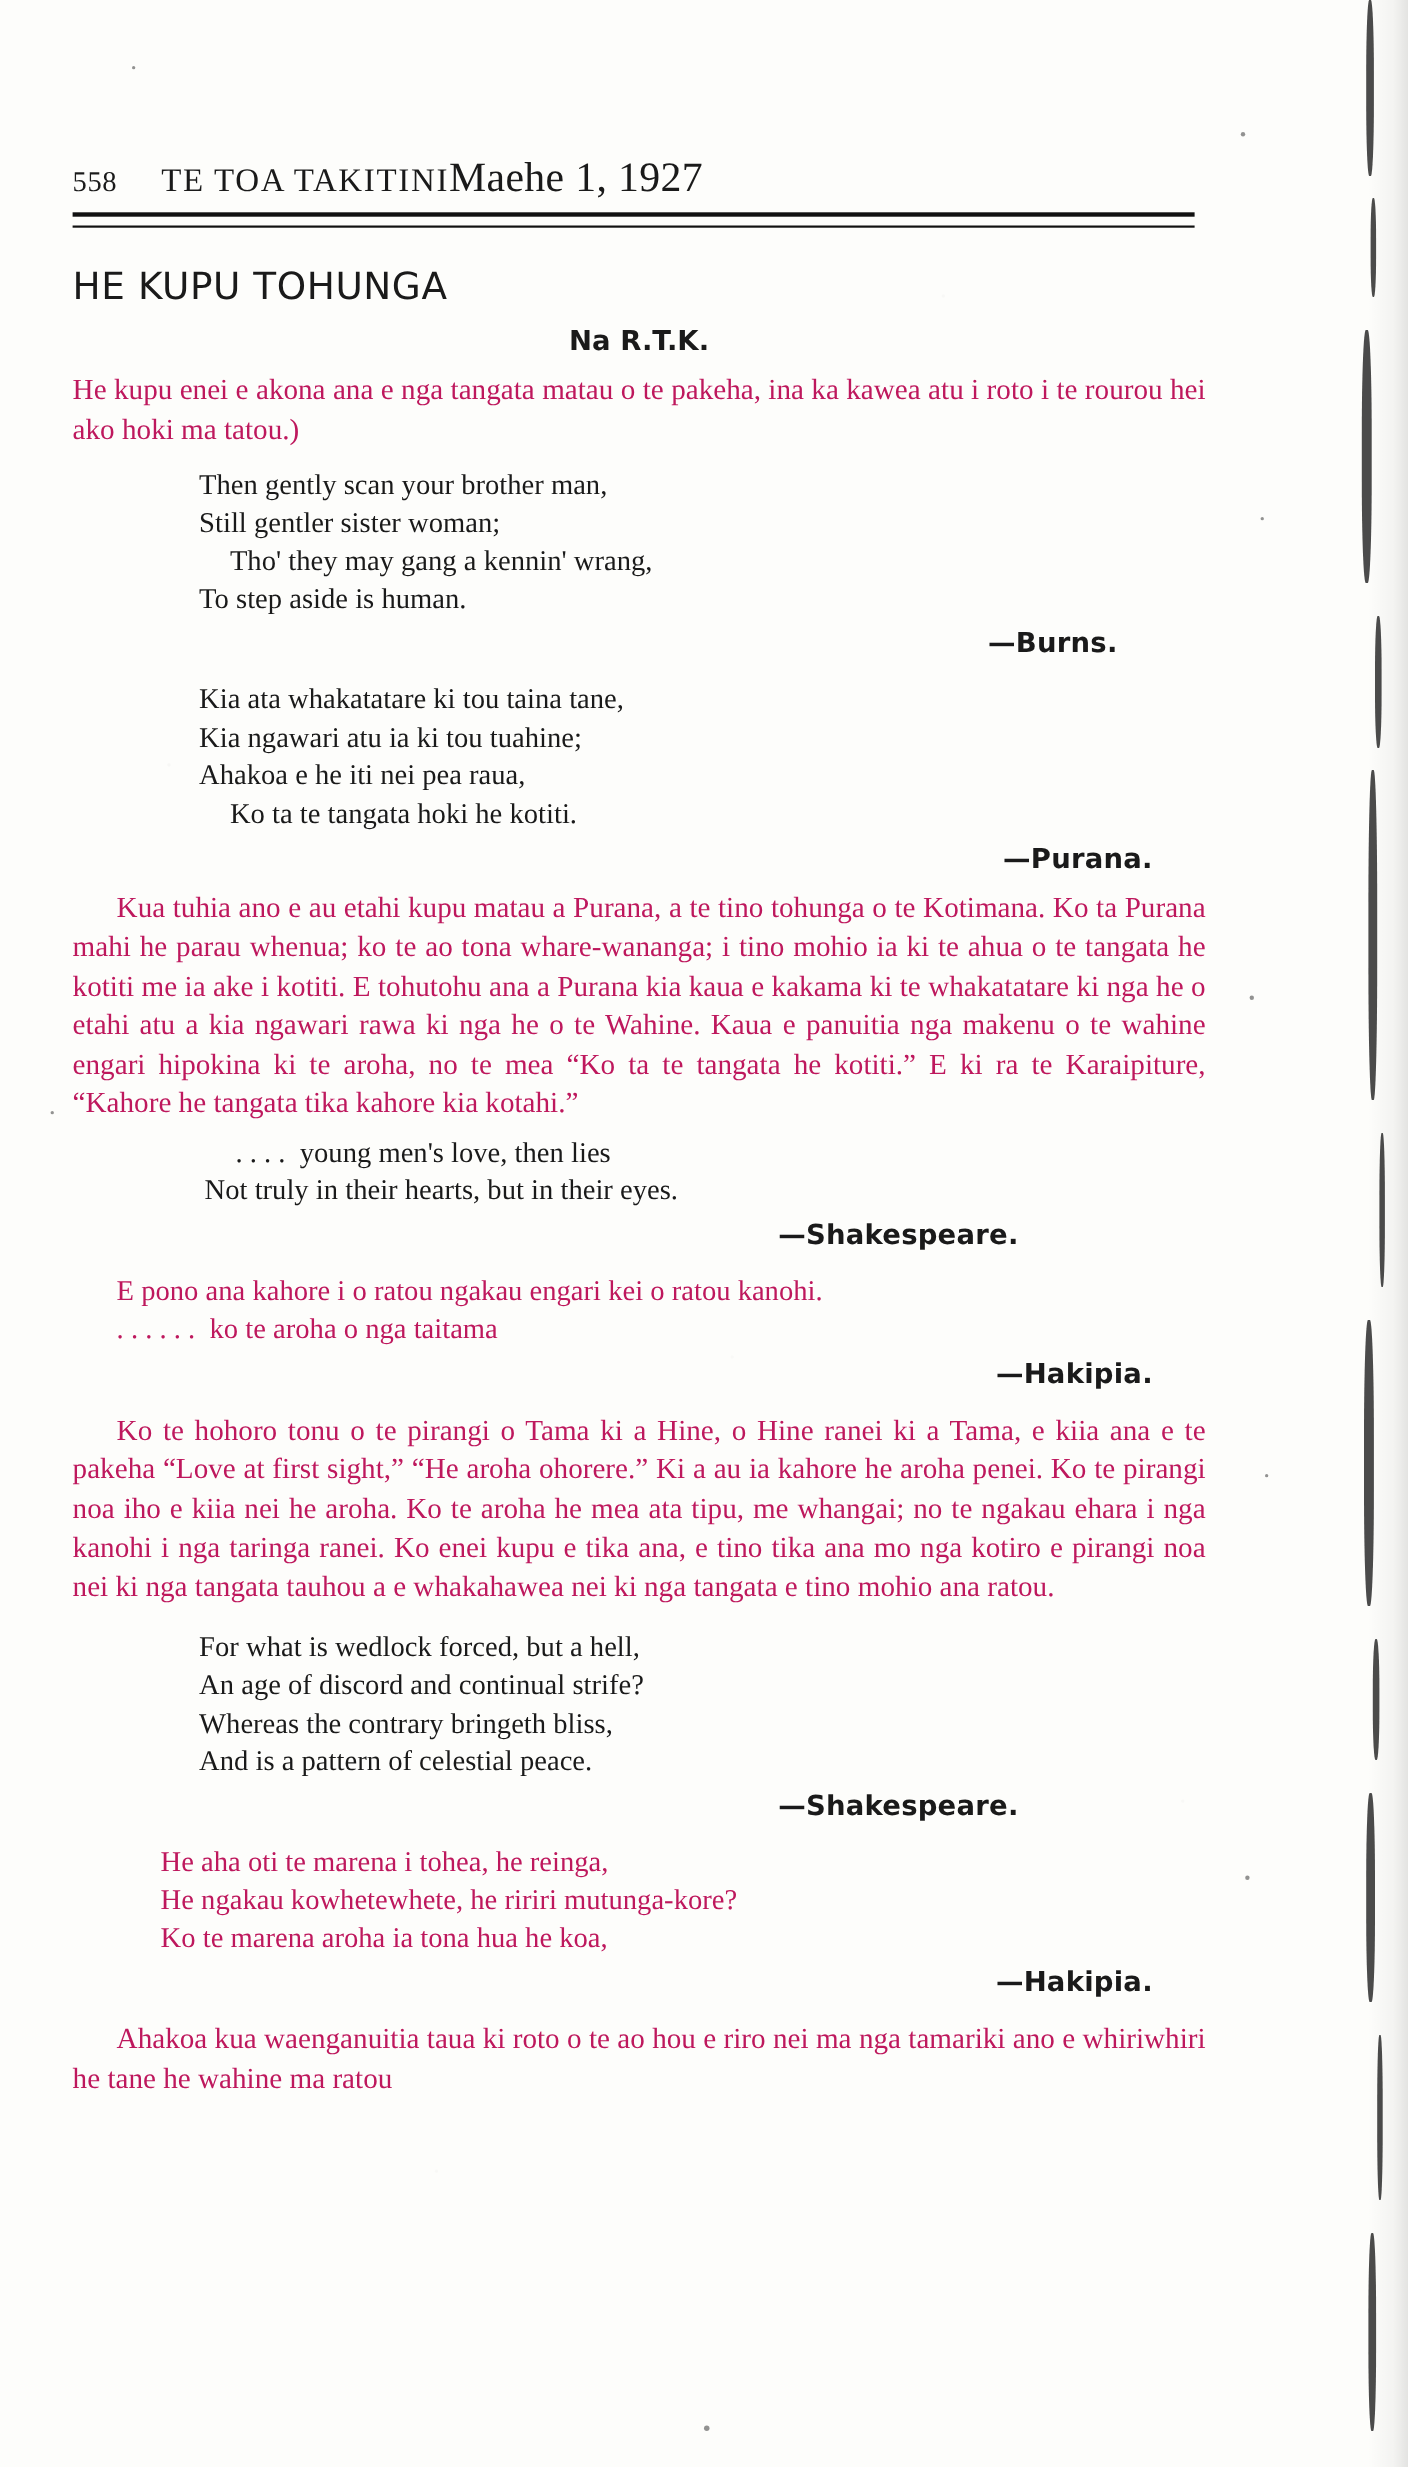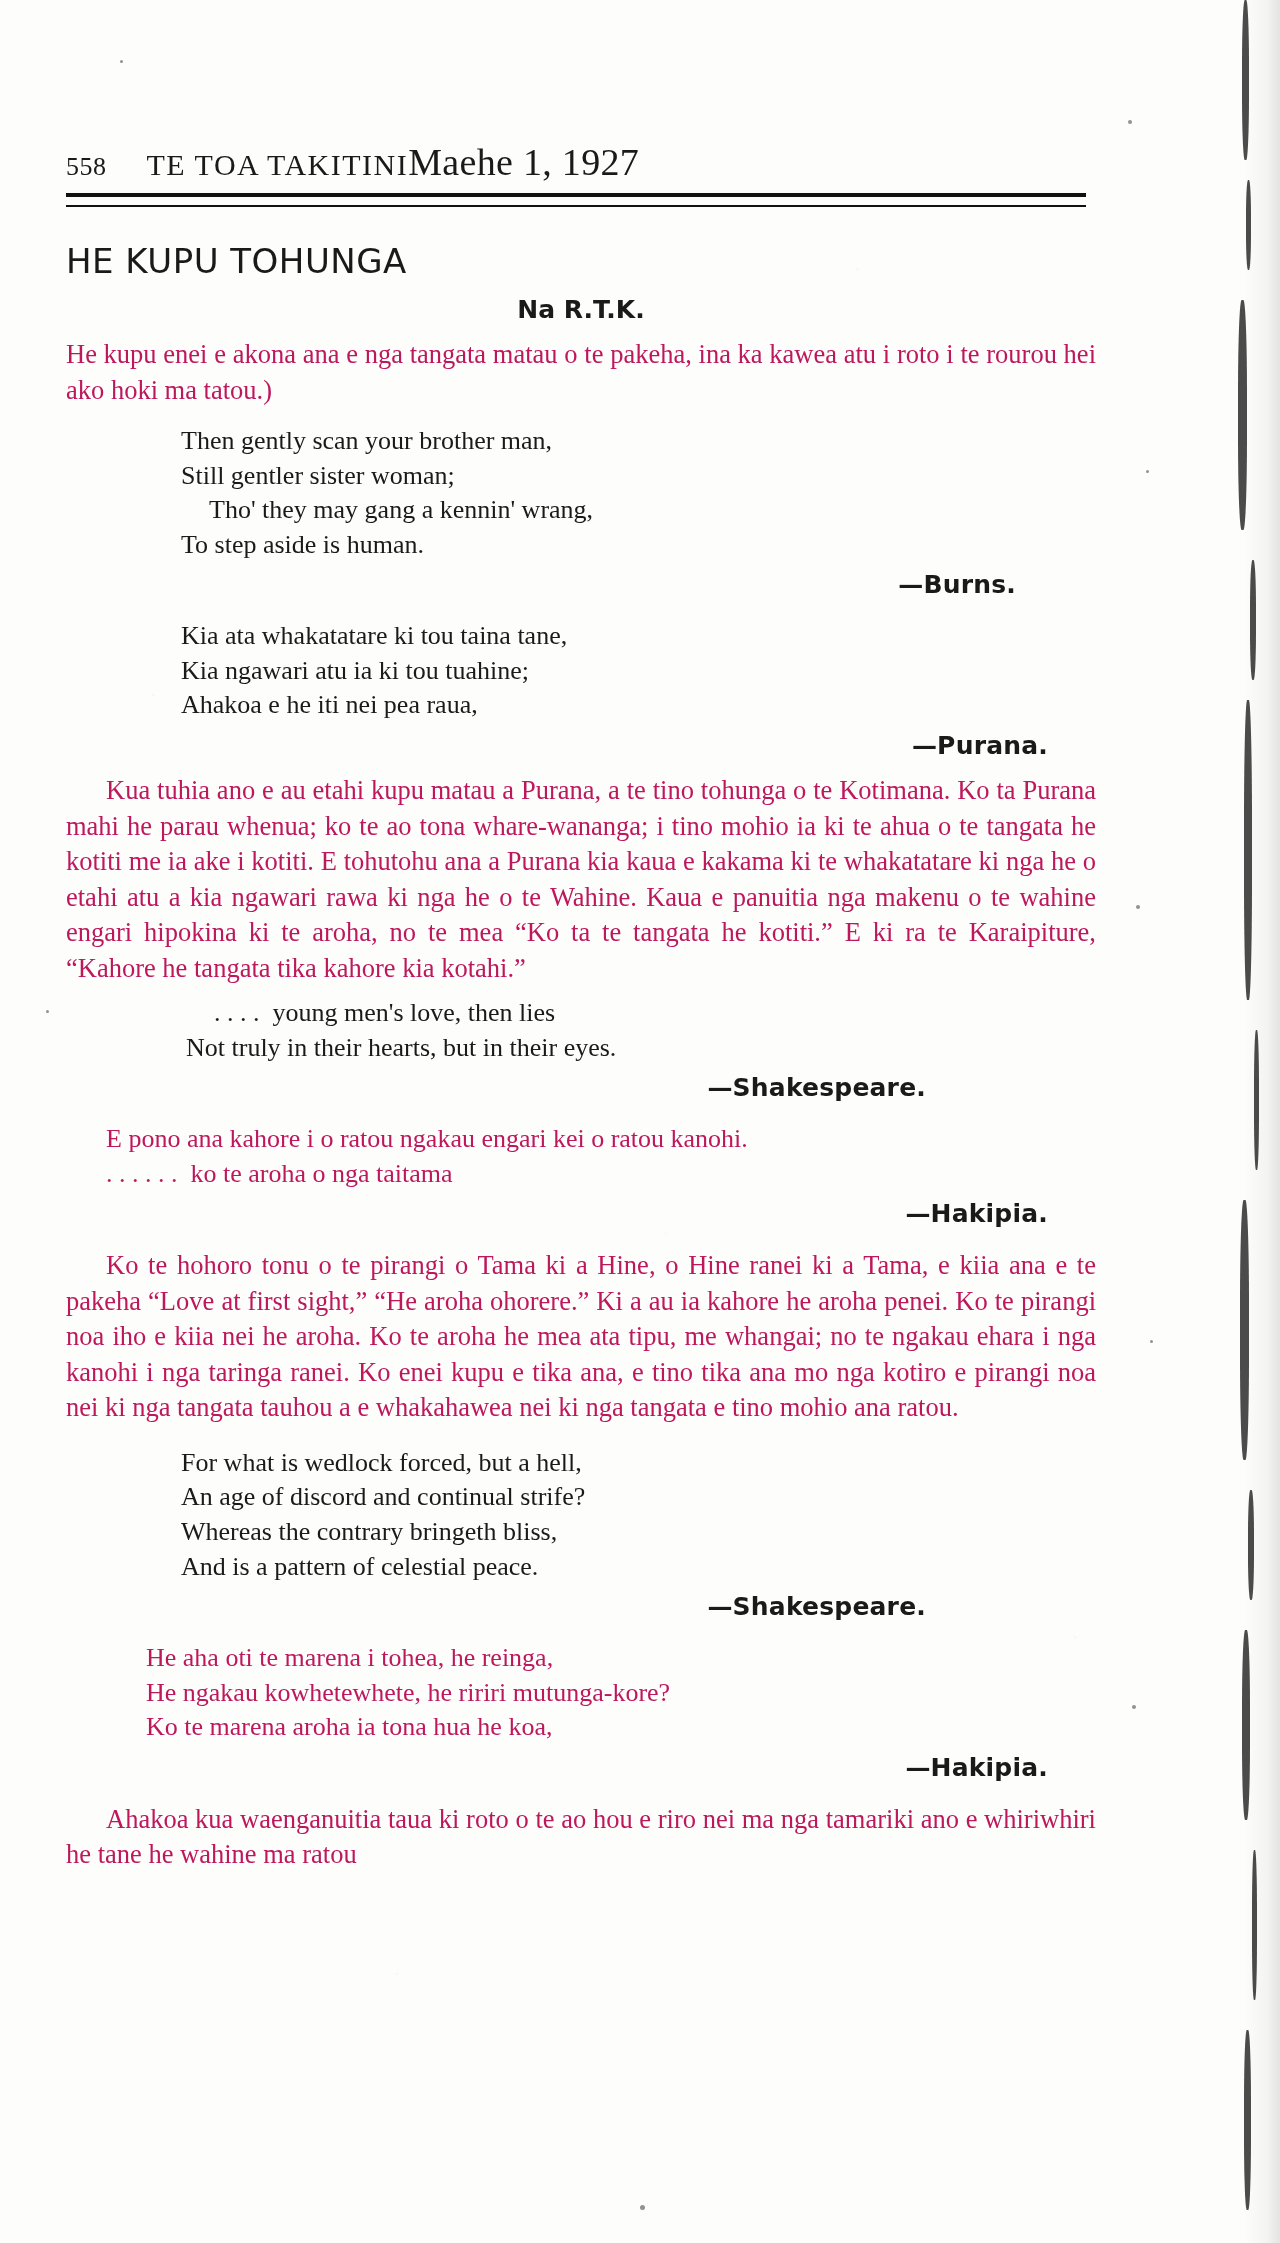--- a/index.html
+++ b/index.html
@@ -208,20 +208,21 @@
       <span class="ln">Still gentler sister woman;</span>
       <span class="ln in1">Tho' they may gang a kennin' wrang,</span>
       <span class="ln">To step aside is human.</span>
     </div>
     <div class="attrib">—Burns.</div>
 
     <div class="verse gap-sm">
       <span class="ln">Kia ata whakatatare ki tou taina tane,</span>
       <span class="ln">Kia ngawari atu ia ki tou tuahine;</span>
       <span class="ln">Ahakoa e he iti nei pea raua,</span>
+      <span class="ln in1">Ko ta te tangata hoki he kotiti.</span>
     </div>
     <div class="attrib pr2">—Purana.</div>
 
     <p class="para indent faint">Kua tuhia ano e au etahi kupu matau a Purana, a te tino tohunga o te Kotimana. Ko ta Purana mahi he parau whenua; ko te ao tona whare-wananga; i tino mohio ia ki te ahua o te tangata he kotiti me ia ake i kotiti. E tohutohu ana a Purana kia kaua e kakama ki te whakatatare ki nga he o etahi atu a kia ngawari rawa ki nga he o te Wahine. Kaua e panuitia nga makenu o te wahine engari hipokina ki te aroha, no te mea “Ko ta te tangata he kotiti.” E ki ra te Karaipiture, “Kahore he tangata tika kahore kia kotahi.”</p>
 
     <div class="verse v-indent2 tight">
       <span class="ln in1">. . . .  young men's love, then lies</span>
       <span class="ln">Not truly in their hearts, but in their eyes.</span>
     </div>
     <div class="attrib pr3">—Shakespeare.</div>

